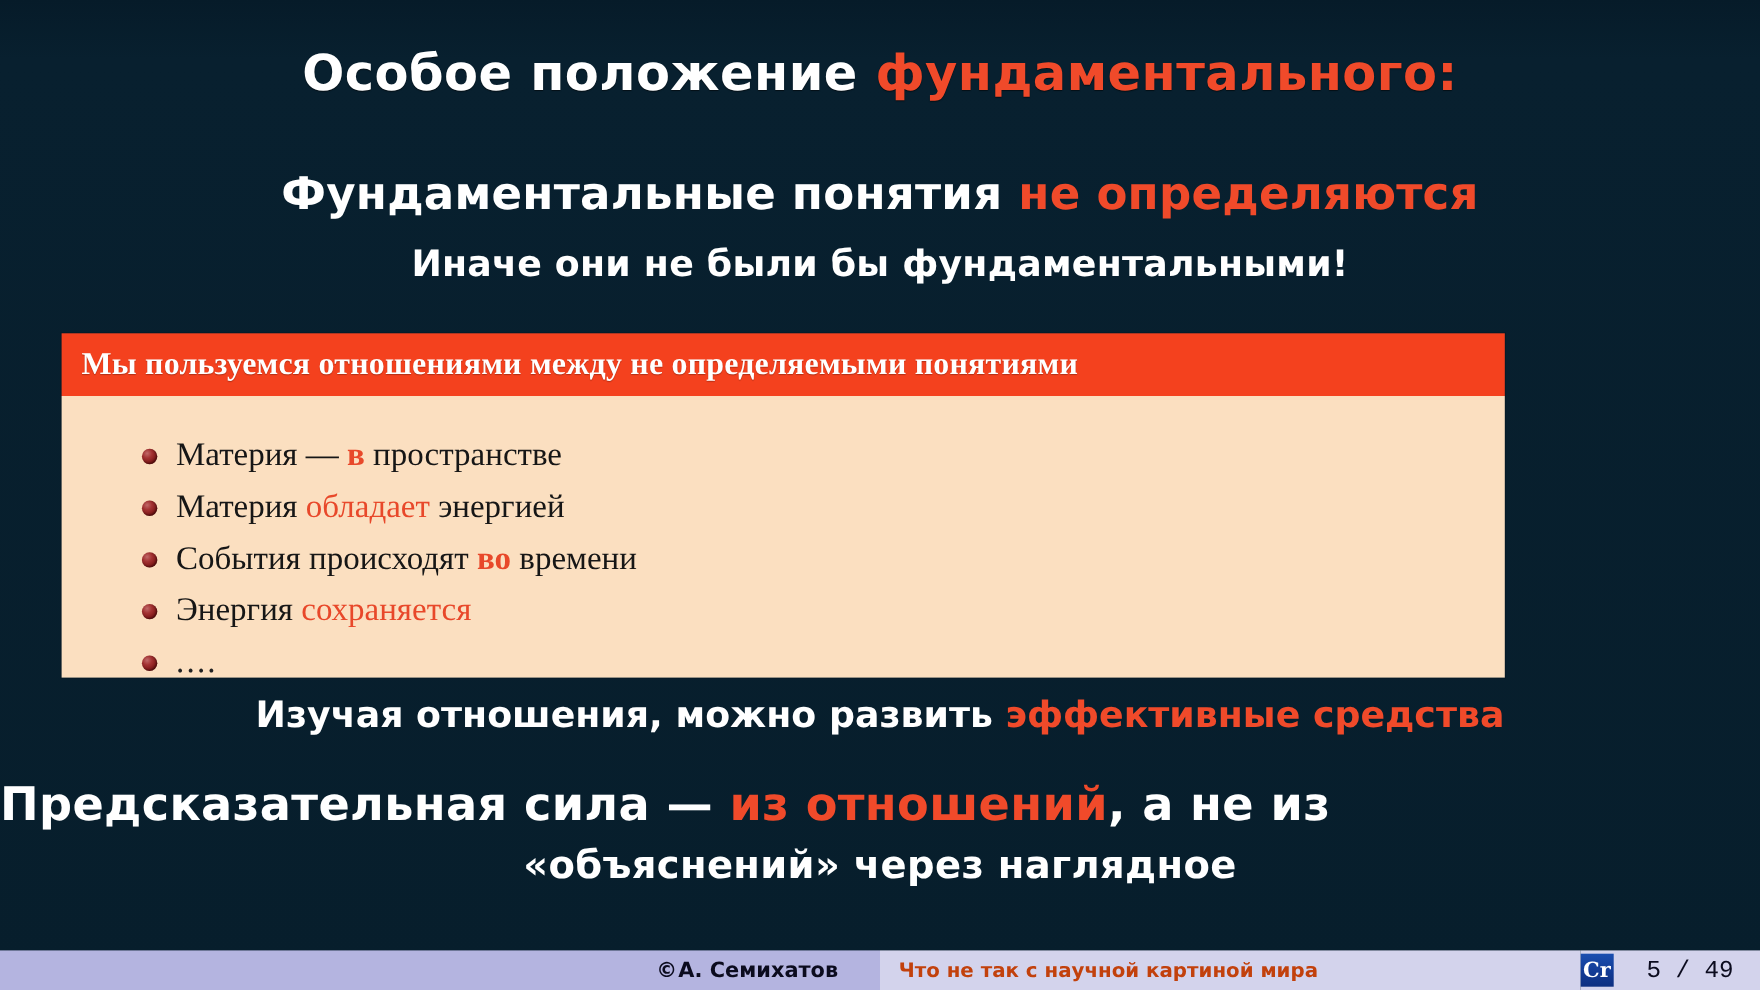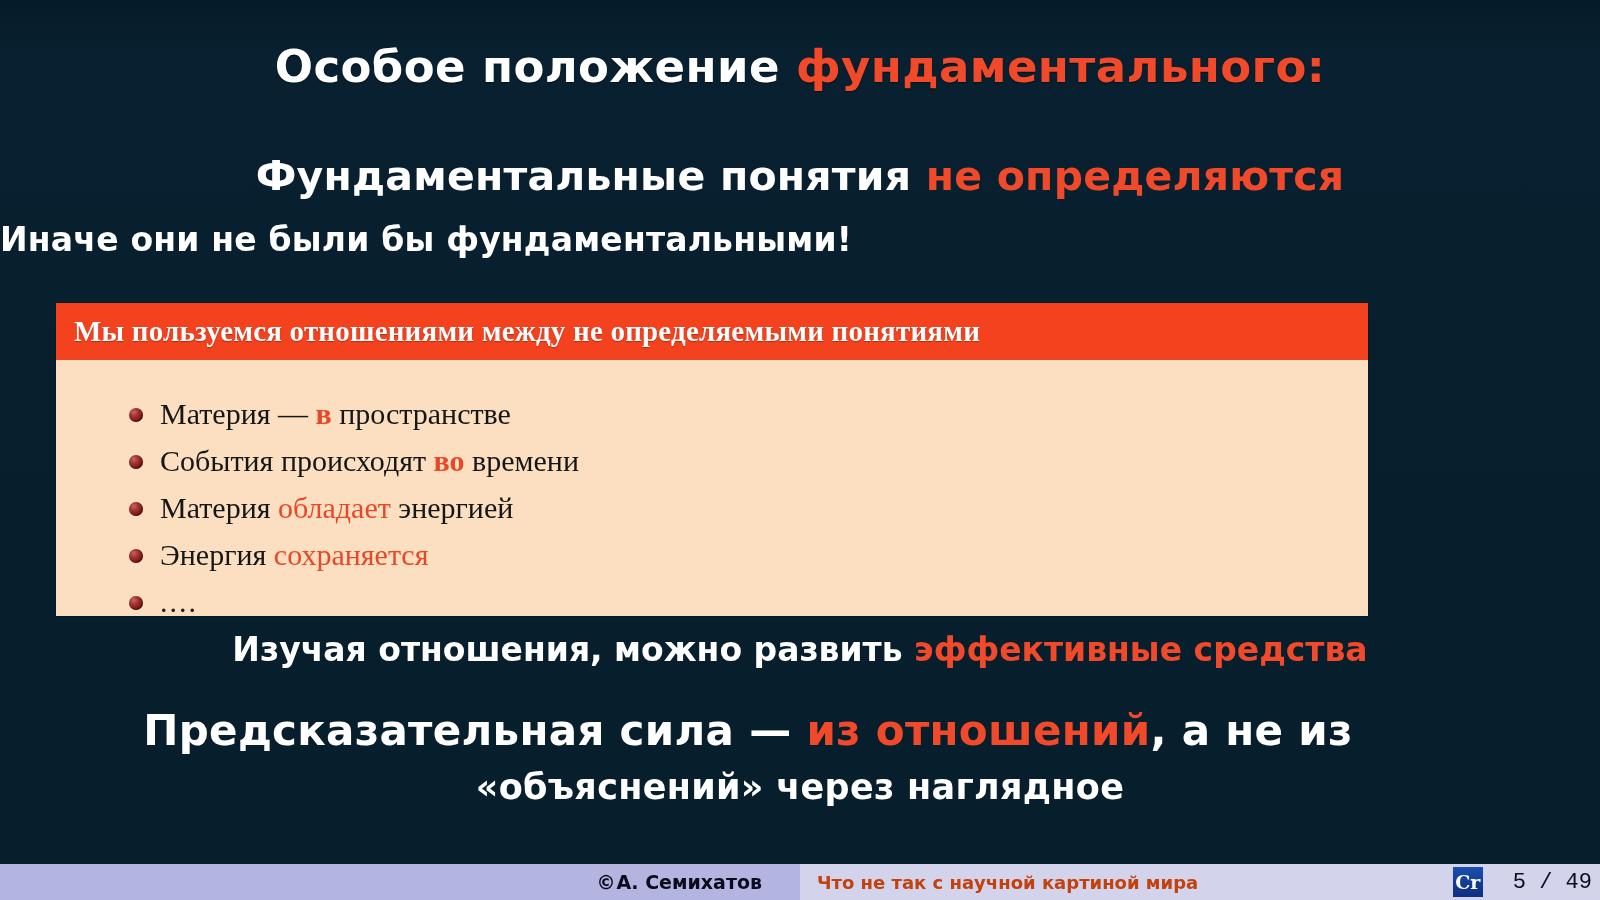--- a/index.html
+++ b/index.html
@@ -52,21 +52,21 @@
     white-space: nowrap;
     letter-spacing: 0.2px;
   }
   .sub1 .accent { color: #f04a2a; }
 
   .sub2 {
     position: absolute;
     left: 0;
     top: 220px;
     width: 1600px;
-    text-align: left;
+    text-align: center;
     font-size: 33px;
     font-weight: 700;
     color: #ffffff;
     white-space: nowrap;
     letter-spacing: 0.2px;
   }
 
   
   .block {
     position: absolute;
@@ -140,21 +140,20 @@
     color: #ffffff;
     white-space: nowrap;
   }
   .bot1 .accent { color: #f04a2a; }
 
   .bot2 {
     position: absolute;
     left: 0;
     top: 706px;
     width: 1496px;
-    text-align: center;
     font-size: 42px;
     font-weight: 700;
     color: #ffffff;
     white-space: nowrap;
     letter-spacing: 0.3px;
   }
   .bot2 .accent { color: #f04a2a; }
 
   .bot3 {
     position: absolute;
@@ -201,21 +200,21 @@
     display: flex;
     align-items: center;
     padding-left: 17px;
     box-sizing: border-box;
     white-space: nowrap;
   }
   .footer-right {
     background: #d3d3ec;
     display: flex;
     align-items: center;
-    padding-right: 8px;
+    padding-right: 24px;
     gap: 30px;
   }
   .cr-badge {
     width: 30px;
     height: 30px;
     background: linear-gradient(180deg, #1b4fb0 0%, #123b95 55%, #0d2f80 100%);
     color: #ffffff;
     font-family: "DejaVu Serif", serif;
     font-size: 19px;
     font-weight: 700;
@@ -252,24 +251,24 @@
   <div class="sub2">Иначе они не были бы фундаментальными!</div>
 
   <div class="block">
     <div class="block-head">Мы пользуемся отношениями между не определяемыми понятиями</div>
     <div class="block-body">
       <ul class="bullets">
         <li>
           <span class="dot"></span><span>Материя — </span><span class="accent-b">в</span><span> пространстве</span>
         </li>
         <li>
+          <span class="dot"></span><span>Материя </span><span class="accent">обладает</span><span> энергией</span>
+        </li>
+        <li>
           <span class="dot"></span><span>События происходят </span><span class="accent-b">во</span><span> времени</span>
-        </li>
-        <li>
-          <span class="dot"></span><span>Материя </span><span class="accent">обладает</span><span> энергией</span>
         </li>
         <li>
           <span class="dot"></span><span>Энергия </span><span class="accent">сохраняется</span><span></span>
         </li>
         <li class="ellipsis">
           <span class="dot"></span><span>....</span>
         </li>
       </ul>
     </div>
   </div>

